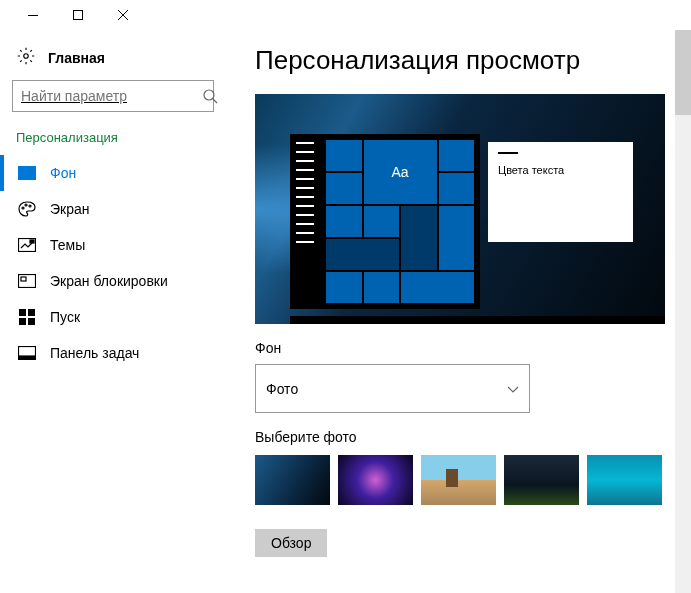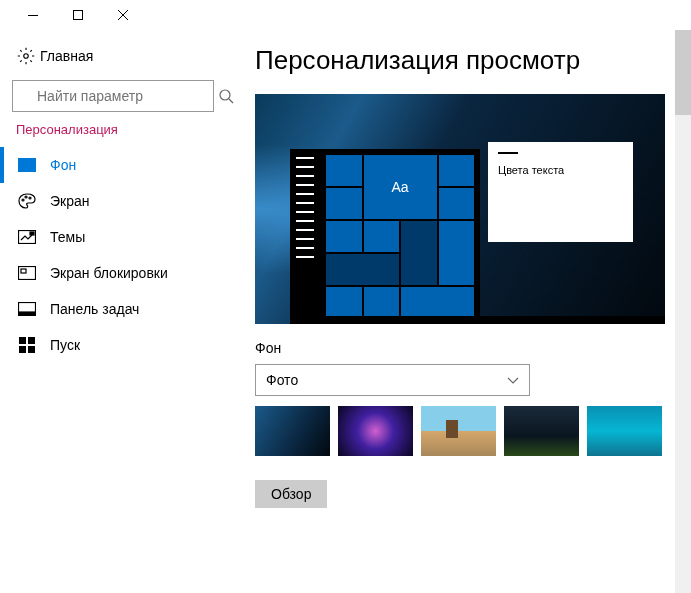--- a/index.html
+++ b/index.html
@@ -7,54 +7,54 @@
     
     .titlebar { height: 30px; display: flex; align-items: center; padding-left: 10px; font-size: 12px; color: #000; }
     .titlebar .title { flex: 1; }
     .titlebar .btn { width: 45px; height: 30px; display: flex; align-items: center; justify-content: center; font-size: 10px; cursor: pointer; }
     .titlebar .btn.close { font-size: 14px; }
     
     .content { display: flex; height: calc(100% - 30px); }
     .sidebar { width: 240px; padding: 10px 0 0 12px; }
     .main { flex: 1; padding: 15px 20px 0 15px; position: relative; }
     
-    .home-row { display: flex; align-items: center; gap: 4px; padding: 6px 4px; margin-bottom: 8px; cursor: pointer; }
+    .home-row { display: flex; align-items: flex-end; gap: 12px; padding: 6px 4px; margin-bottom: 8px; cursor: pointer; font-weight: bold; }
     .home-row .icon { width: 20px; height: 20px; display: flex; align-items: center; justify-content: center; }
     .home-row .label { font-size: 14px; color: #000; }
     
-    .searchbox { border: 1px solid #999; width: 202px; height: 32px; display: flex; align-items: center; padding: 0 24px; margin-bottom: 10px; }
+    .searchbox { border: 1px solid #999; width: 202px; height: 32px; display: flex; align-items: center; padding: 0 8px; margin-bottom: 18px; text-decoration: underline; }
     .searchbox input { border: none; outline: none; flex: 1; font-size: 14px; color: #666; background: transparent; }
     .searchbox .sicon { width: 16px; height: 16px; }
     
-    .category { font-size: 13px; color: #be185d; margin-bottom: 10px; padding-left: 4px; }
+    .category { font-size: 13px; color: #15803d; margin-bottom: 10px; padding-left: 4px; }
     
     .nav-item { display: flex; align-items: center; gap: 14px; padding: 10px 4px 10px 6px; cursor: pointer; font-size: 14px; border-left: 4px solid transparent; margin-left: -12px; padding-left: 14px; }
     .nav-item.active { color: #0078d7; border-left-color: #0078d7; }
     .nav-item .icon { width: 18px; height: 16px; display: flex; align-items: center; justify-content: center; }
     .nav-item.active .icon svg { stroke: #0078d7; fill: #0078d7; }
     
     h1 { font-weight: 300; font-size: 26px; margin-bottom: 18px; color: #000; }
     
     .preview { width: 410px; height: 230px; background: linear-gradient(120deg, #0a3a5a 0%, #1b5a8a 20%, #0a2640 40%, #02080e 100%); position: relative; overflow: hidden; }
     .preview .rays { position: absolute; left: 0; top: 50%; width: 100%; height: 100%; background: radial-gradient(ellipse at 0% 50%, rgba(80,180,255,0.6) 0%, transparent 40%); transform: translateY(-50%); }
-    .start { position: absolute; left: 35px; bottom: 0; width: 190px; height: 175px; background: #000; display: flex; }
+    .start { position: absolute; left: 35px; bottom: 15px; width: 190px; height: 175px; background: #000; display: flex; }
     .start .col1 { width: 36px; padding: 8px 6px; }
     .start .line { height: 2px; background: #fff; margin-bottom: 7px; width: 18px; }
     .start .tiles { flex: 1; display: grid; grid-template-columns: repeat(4, 1fr); grid-template-rows: repeat(5, 1fr); gap: 2px; padding: 6px 6px 6px 0; }
     .tile { background: #0063b1; }
     .tile.big { grid-column: span 2; grid-row: span 2; display: flex; align-items: center; justify-content: center; color: #fff; font-size: 14px; }
     .tile.wide { grid-column: span 2; }
     .tile.tall { grid-row: span 2; }
     .tile.dark { background: #003a6a; }
     .taskbar { position: absolute; left: 35px; bottom: 0; width: 375px; height: 8px; background: #000; }
     .window { position: absolute; right: 32px; top: 48px; width: 145px; height: 100px; background: #fff; padding: 10px; font-size: 11px; color: #000; }
     .window .hdr { width: 20px; height: 2px; background: #000; margin-bottom: 10px; }
     
     .field-label { font-size: 14px; margin: 16px 0 8px 0; color: #000; }
-    .select { border: 1px solid #999; width: 275px; height: 32px; display: flex; align-items: center; justify-content: space-between; padding: 0 10px; cursor: pointer; font-size: 14px; }
+    .select { border: 1px solid #999; width: 275px; height: 49px; display: flex; align-items: center; justify-content: space-between; padding: 0 10px; cursor: pointer; font-size: 14px; }
     
     .thumbs { display: flex; gap: 8px; margin-top: 10px; }
     .thumb { width: 75px; height: 50px; cursor: pointer; }
     .t1 { background: linear-gradient(120deg, #1b5a8a 0%, #0a2640 60%, #02080e 100%); }
     .t2 { background: radial-gradient(circle at 50% 50%, #d060d0 0%, #4020a0 40%, #0a0520 100%); }
     .t3 { background: linear-gradient(#87ceeb 0%, #87ceeb 50%, #d4a76a 50%, #a8875a 100%); position: relative; }
     .t3::after { content:""; position:absolute; left:25px; bottom:18px; width:12px; height:18px; background:#6a4a2a; }
     .t4 { background: linear-gradient(#1a2a3a 0%, #0a1520 60%, #2a4a1a 100%); }
     .t5 { background: linear-gradient(#0891b2 0%, #06b6d4 50%, #0e7490 100%); }
     
@@ -143,37 +143,37 @@
       <span class="icon">
         <svg width="18" height="14" viewBox="0 0 18 14" fill="none" stroke="#000" stroke-width="1.2">
             <rect x="0.5" y="0.5" width="17" height="13"></rect>
             <rect x="3" y="3" width="5" height="4"></rect>
           </svg>
       </span>
       <span>Экран блокировки</span>
     </div>
     <div class="nav-item">
       <span class="icon">
-        <svg width="18" height="14" viewBox="0 0 18 14" fill="none" stroke="#000" stroke-width="1.2">
-            <rect x="0.5" y="0.5" width="17" height="13"></rect>
-            <rect x="0.5" y="10" width="17" height="3.5" fill="#000"></rect>
-          </svg>
-      </span>
-      <span>Панель задач</span>
-    </div>
-    <div class="nav-item">
-      <span class="icon">
         <svg width="16" height="16" viewBox="0 0 16 16" fill="#000">
             <rect x="0" y="0" width="7" height="7"></rect>
             <rect x="9" y="0" width="7" height="7"></rect>
             <rect x="0" y="9" width="7" height="7"></rect>
             <rect x="9" y="9" width="7" height="7"></rect>
           </svg>
       </span>
       <span>Пуск</span>
+    </div>
+    <div class="nav-item">
+      <span class="icon">
+        <svg width="18" height="14" viewBox="0 0 18 14" fill="none" stroke="#000" stroke-width="1.2">
+            <rect x="0.5" y="0.5" width="17" height="13"></rect>
+            <rect x="0.5" y="10" width="17" height="3.5" fill="#000"></rect>
+          </svg>
+      </span>
+      <span>Панель задач</span>
     </div>
   </div>
 
   <div class="main">
     <h1>Персонализация просмотр</h1>
     
     <div class="preview">
       <div class="rays"></div>
       <div class="start">
         <div class="col1">
@@ -216,20 +216,21 @@
     <div class="field-label">Фон</div>
     <div class="select">
       <span>Фото</span>
       <span>
         <svg width="12" height="8" viewBox="0 0 12 8" fill="none" stroke="#666" stroke-width="1.2">
             <path d="M1 1 L6 6 L11 1"></path>
           </svg>
       </span>
     </div>
     
+    <div class="field-label">Выберите фото</div>
     <div class="thumbs">
       <div class="thumb t1"></div>
       <div class="thumb t2"></div>
       <div class="thumb t3"></div>
       <div class="thumb t4"></div>
       <div class="thumb t5"></div>
     </div>
     
     <button class="browse">Обзор</button>
   </div>

